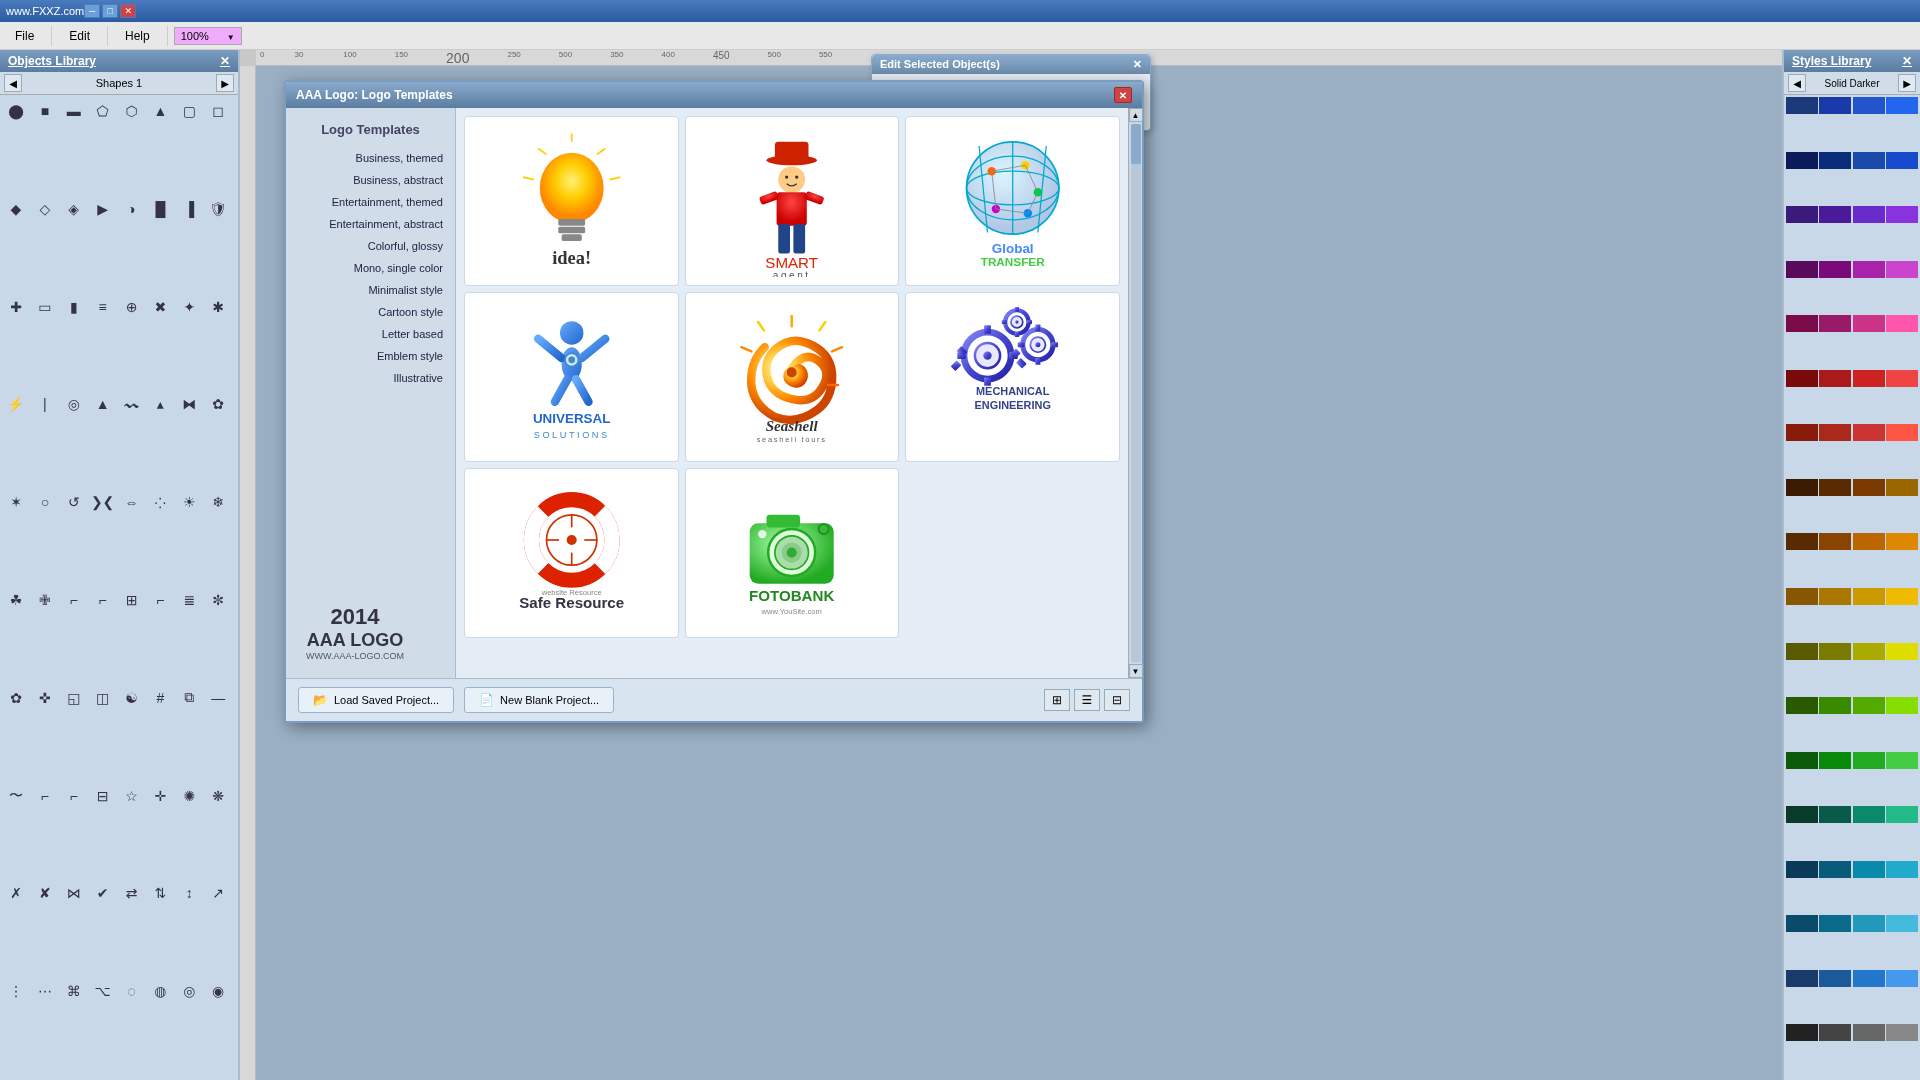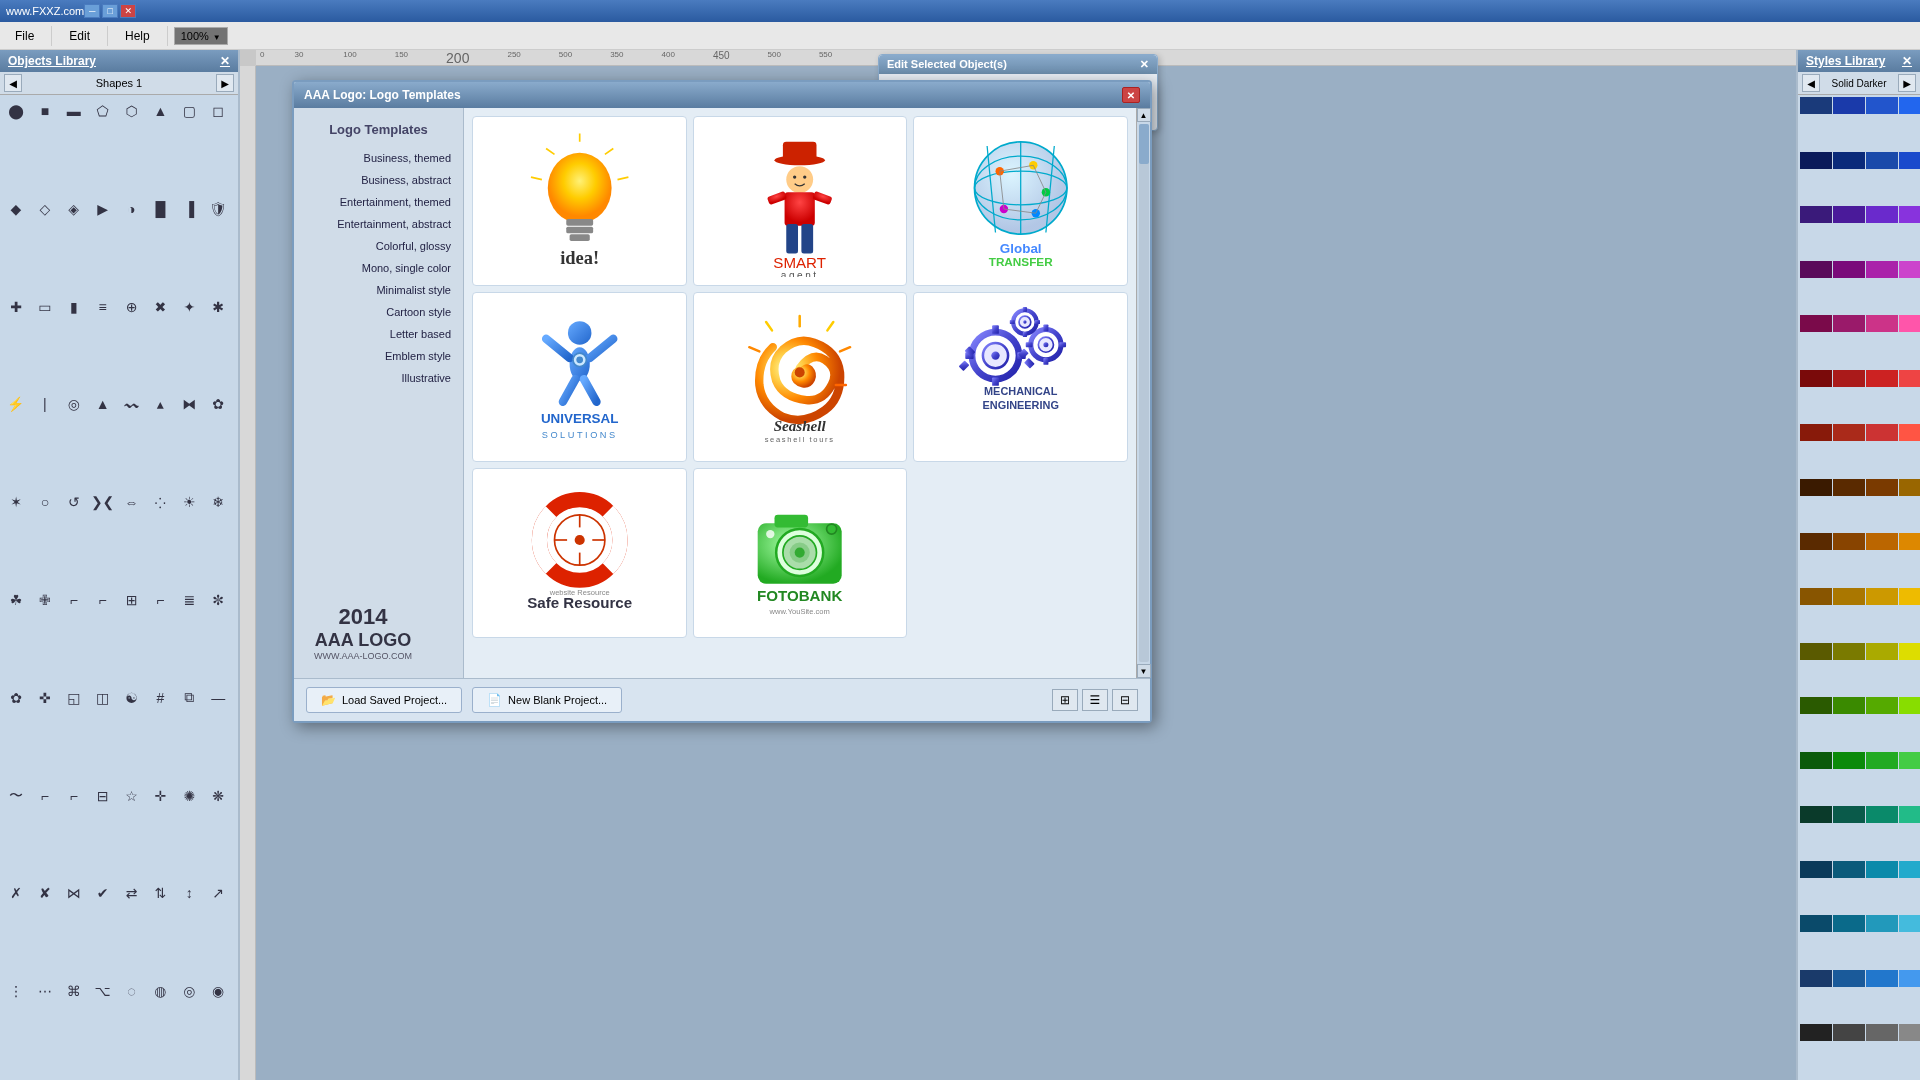--- a/index.html
+++ b/index.html
@@ -46,22 +46,22 @@
     }
     .menu-item {
       padding: 3px 10px;
       border: 1px solid transparent;
       cursor: pointer;
       font-size: 12px;
       border-radius: 2px;
     }
     .menu-sep { width: 1px; height: 20px; background: #ccc; margin: 0 4px; }
     .zoom-control {
-      display: flex; align-items: flex-end; gap: 4px;
-      border: 1px solid #aaa; background: #737373; padding: 2px 6px;
+      display: flex; align-items: flex-end; gap: 18px;
+      border: 1px solid #aaa; background: #f0abfc; padding: 2px 6px;
       font-size: 11px;
     }
 
     
     #main-layout {
       display: flex;
       height: calc(1080px - 50px);
     }
 
     
@@ -182,21 +182,21 @@
       z-index: 5;
     }
     #canvas-bg {
       position: absolute;
       top: 16px; left: 16px; right: 0; bottom: 0;
       background: #9aafc4;
     }
 
     
     #right-panel {
-      width: 124px;
+      width: 138px;
       background: #c8d8e8;
       border-left: 2px solid #aabbcc;
       display: flex;
       flex-direction: column;
       flex-shrink: 0;
     }
     .styles-grid {
       display: grid;
       grid-template-columns: repeat(4, 1fr);
       gap: 1px;
@@ -211,21 +211,21 @@
 
     
     #modal-overlay {
       position: absolute;
       top: 0; left: 0; right: 0; bottom: 0;
       z-index: 100;
     }
     #modal-dialog {
       position: absolute;
       top: 80px;
-      left: 292px;
+      left: 284px;
       width: 860px;
       background: #e4edf5;
       border: 2px solid #7a9cbf;
       border-radius: 4px;
       box-shadow: 4px 4px 16px rgba(0,0,0,0.4);
     }
     #modal-titlebar {
       background: linear-gradient(to bottom, #8aabcc, #5a7ca0);
       color: white;
       padding: 5px 10px;

